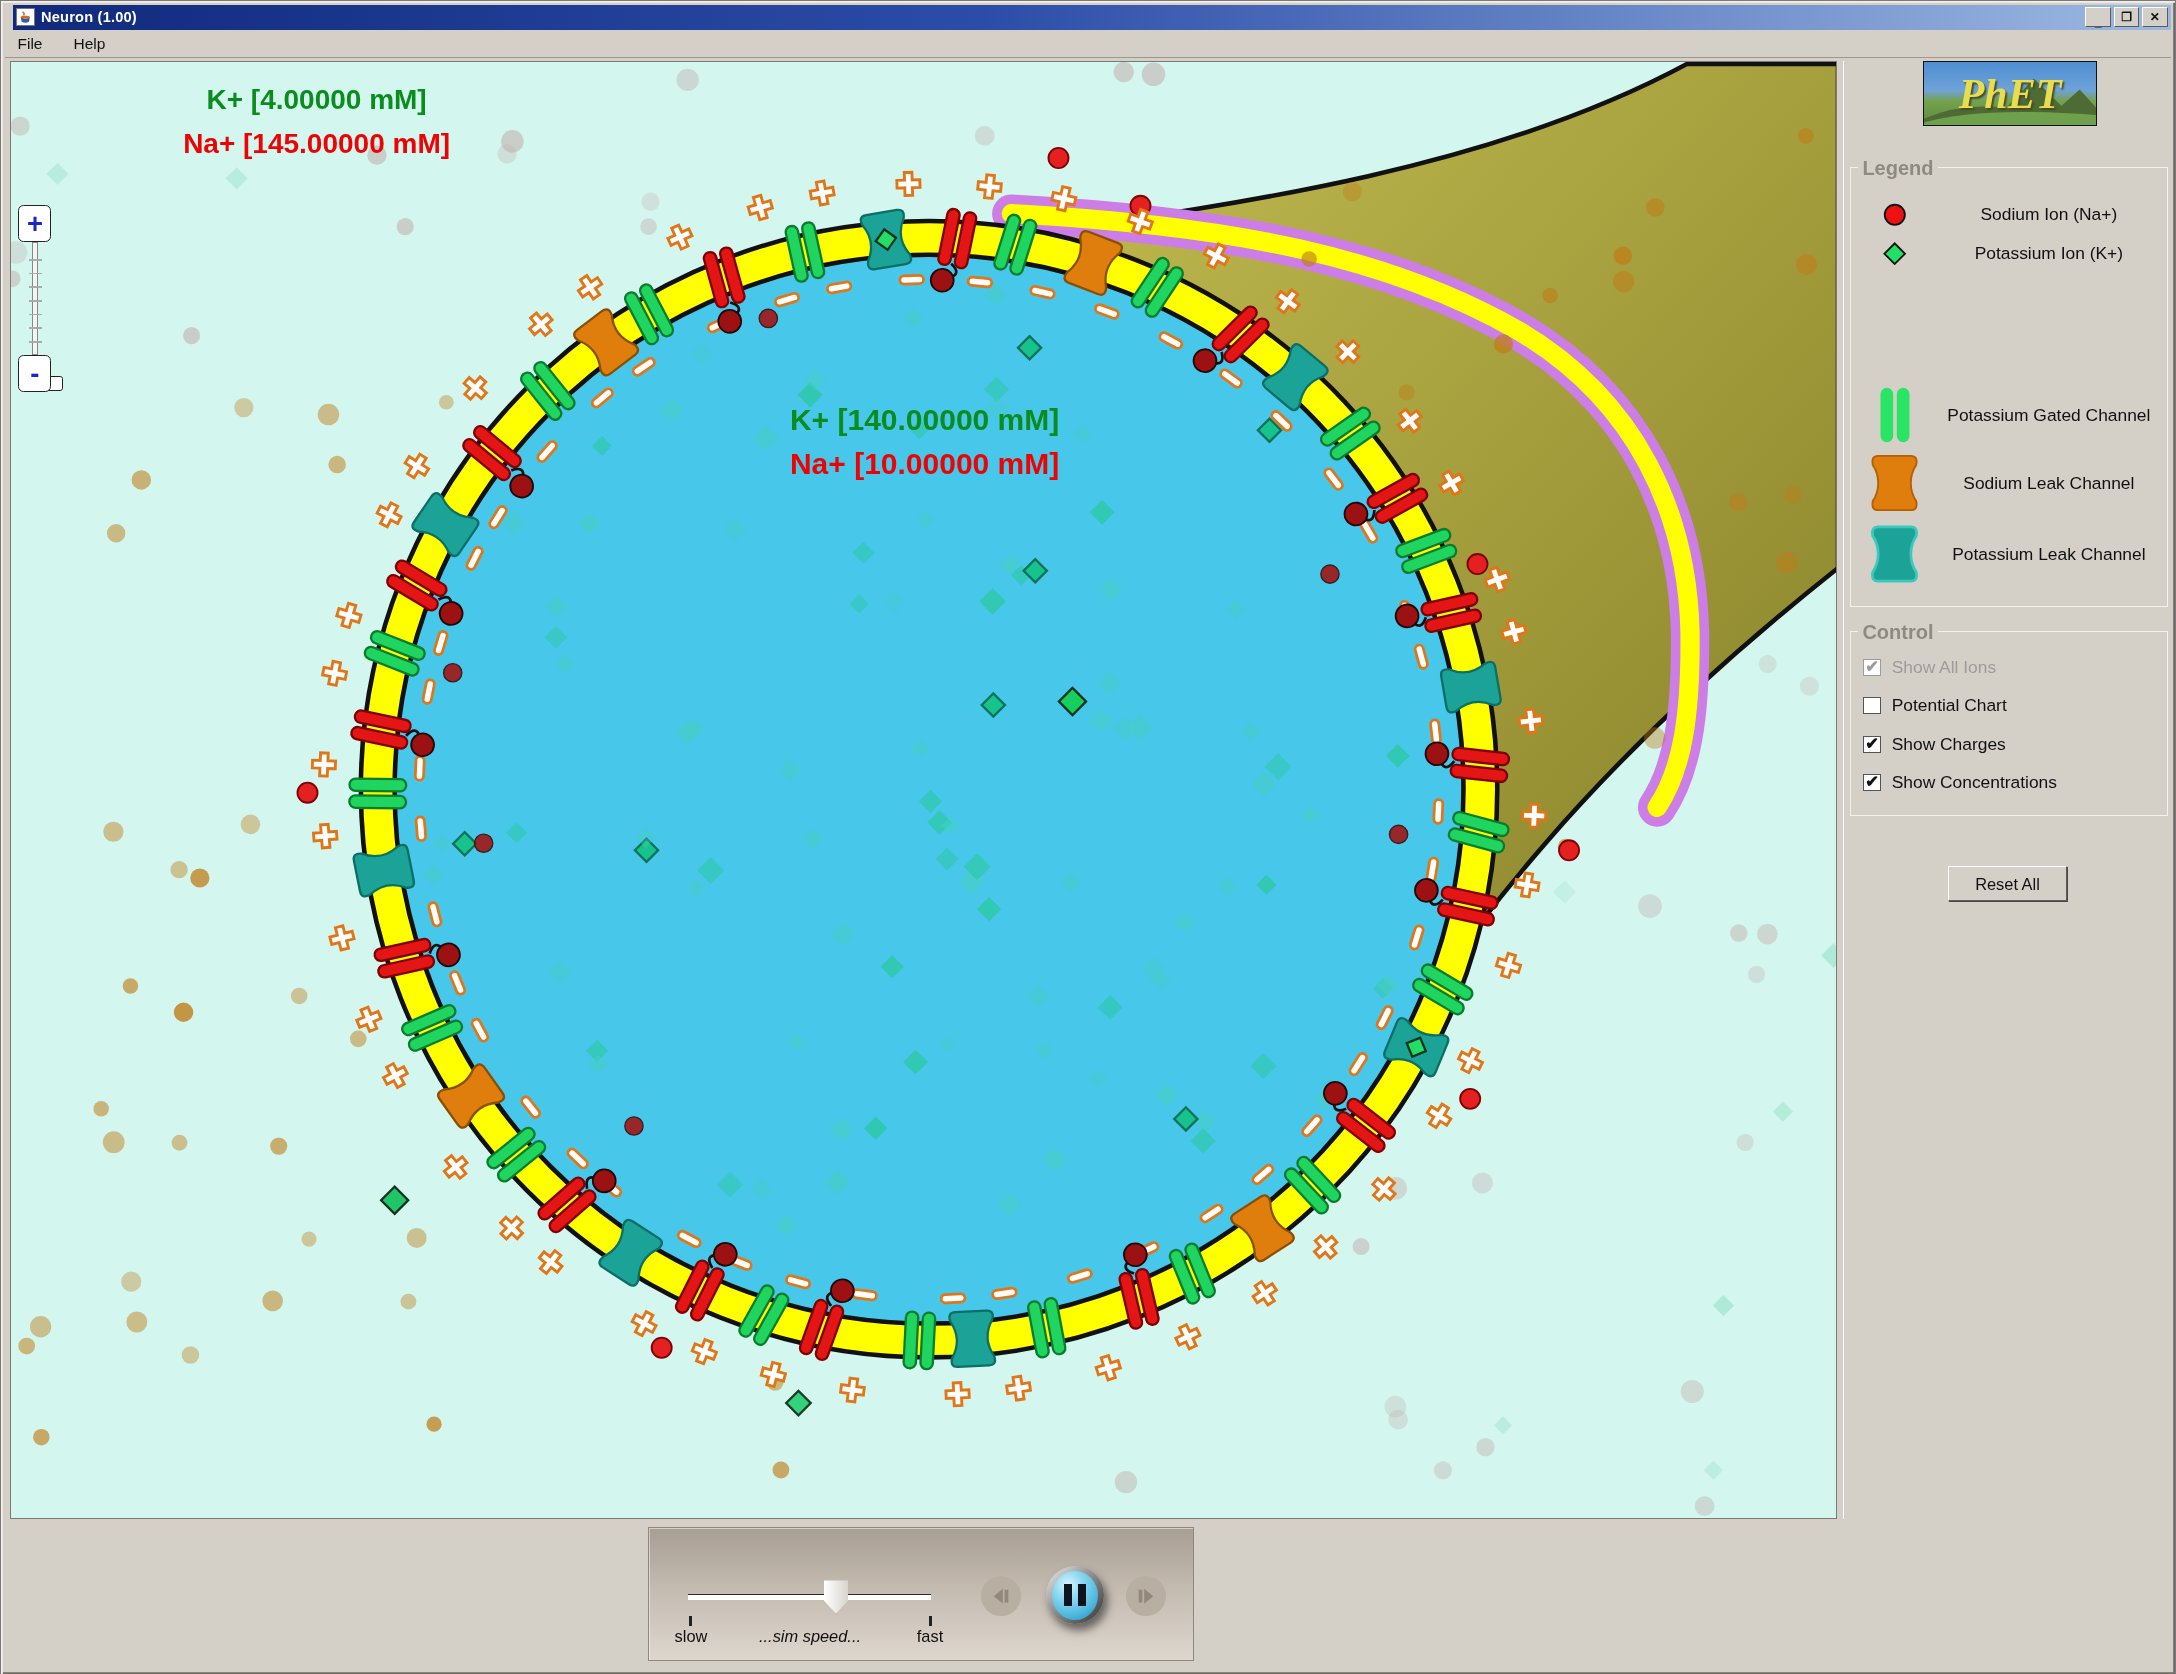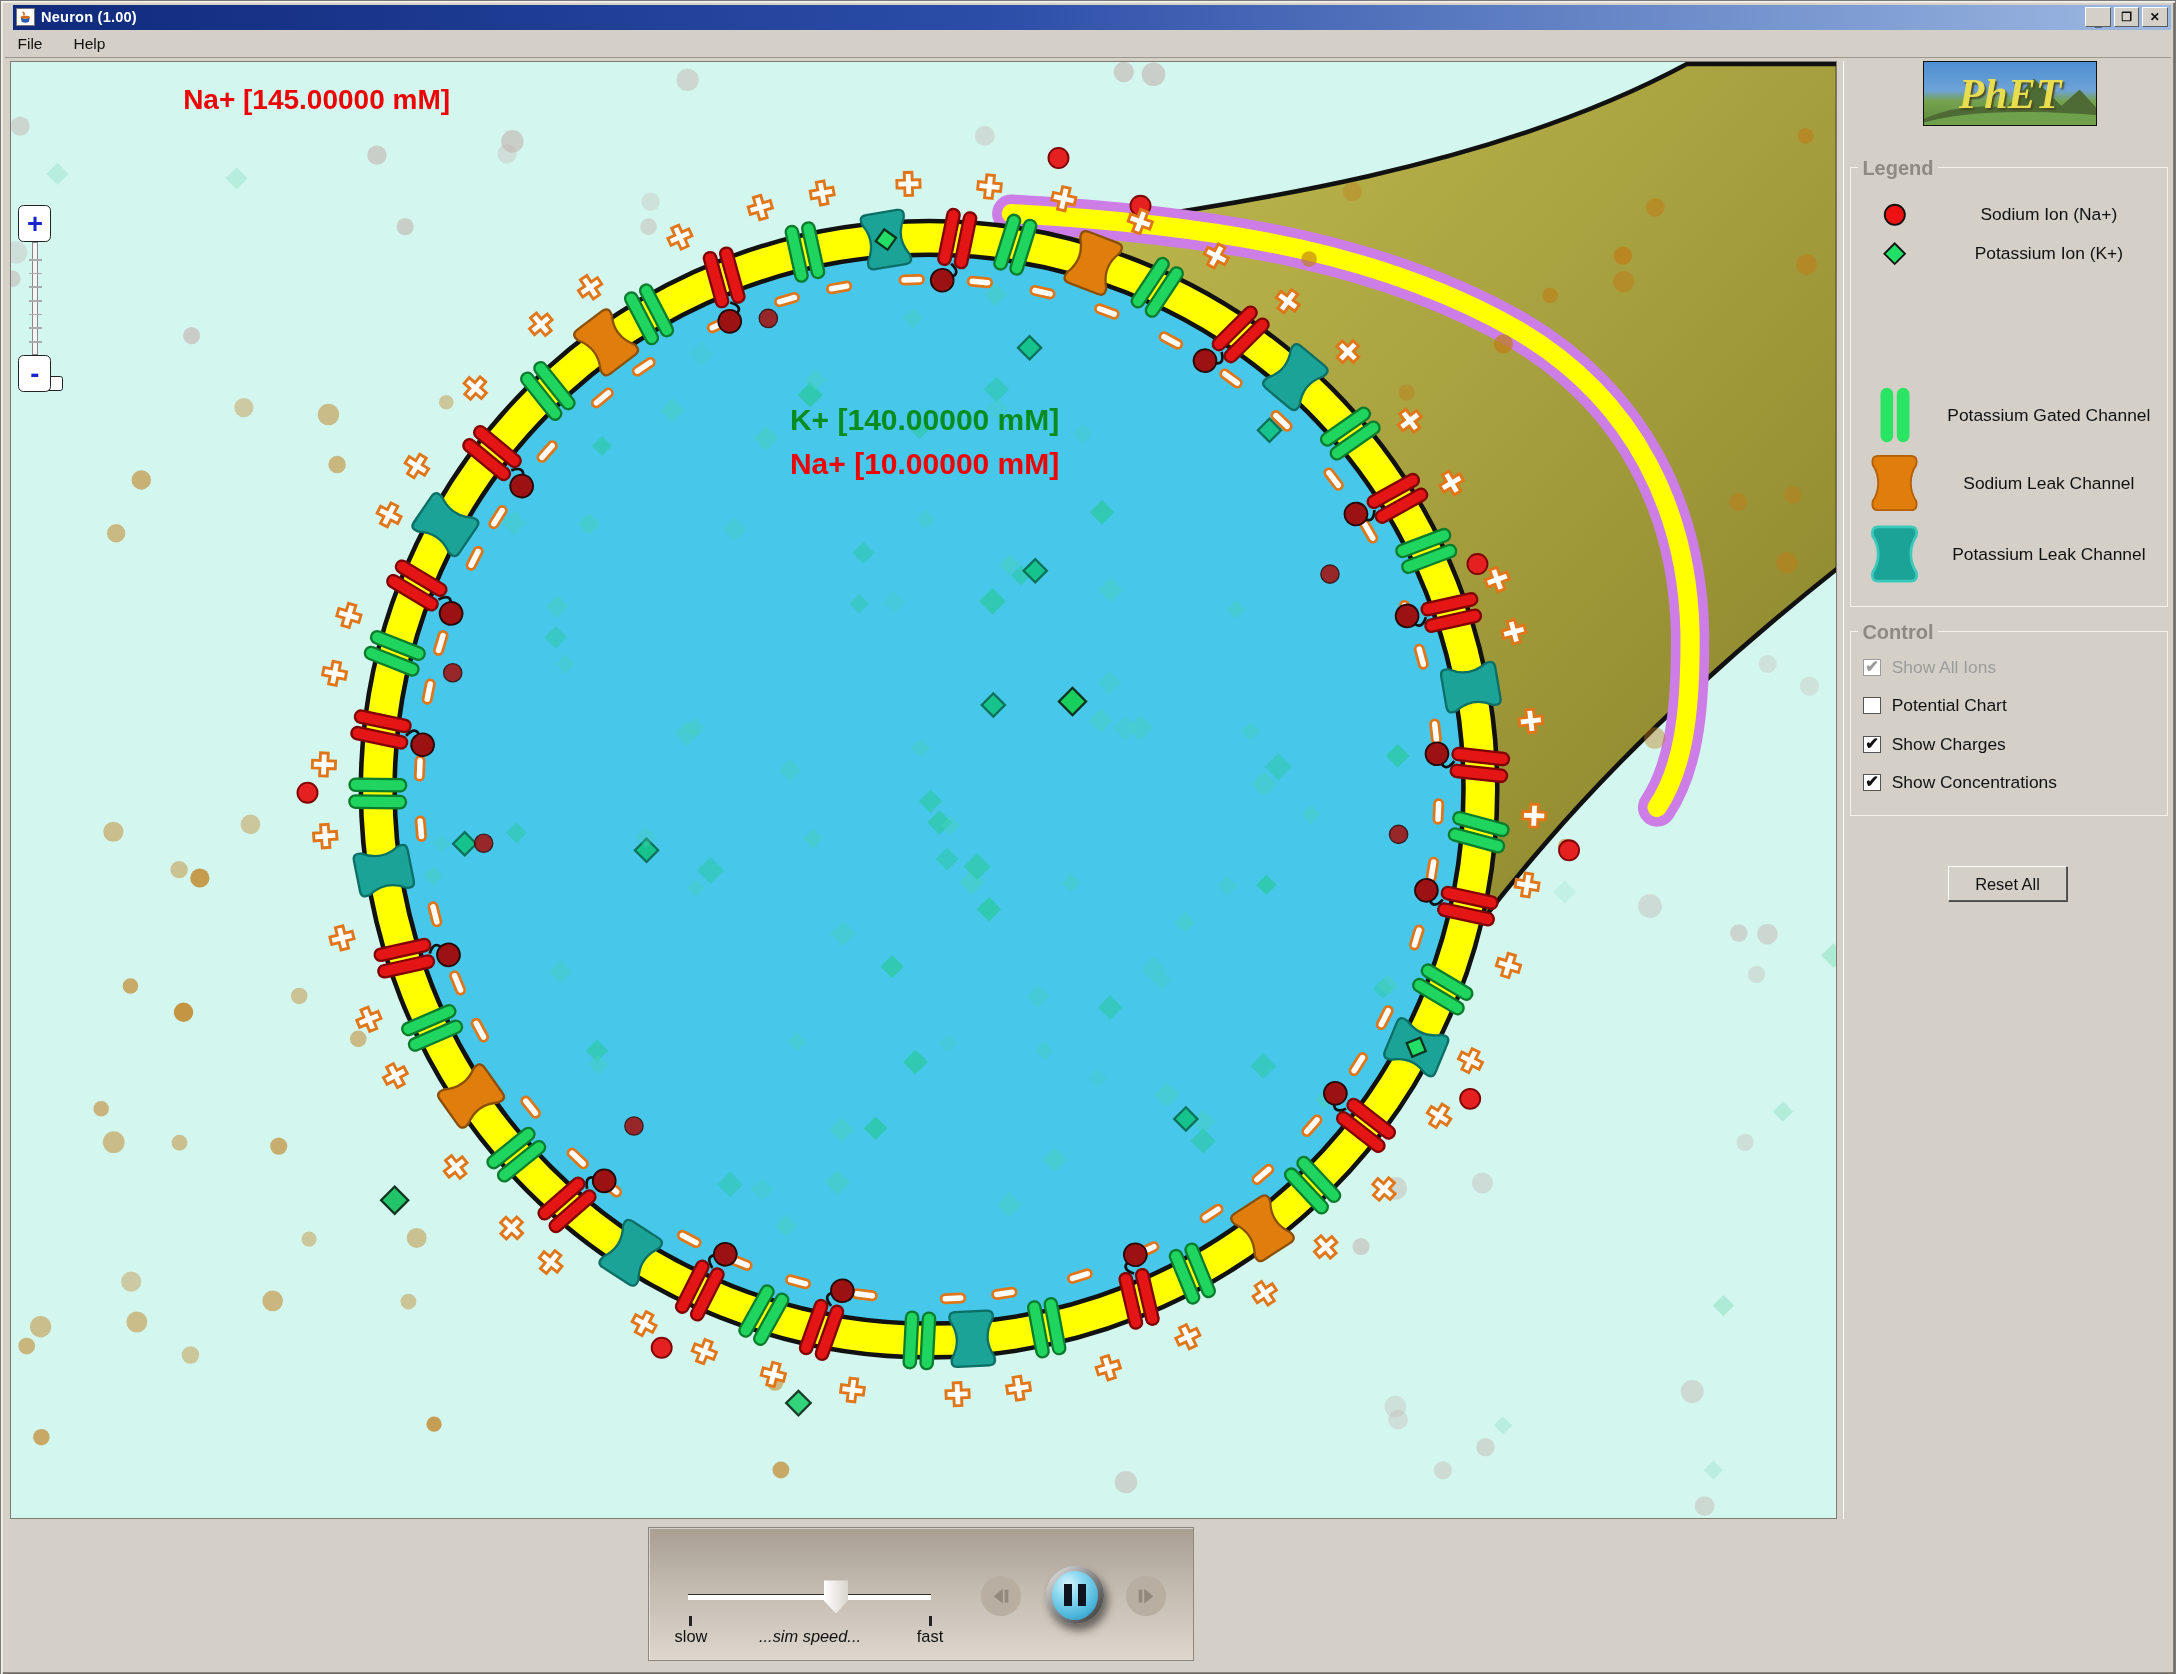--- a/index.html
+++ b/index.html
@@ -876,20 +876,21 @@
           <path d="M-17,-30 Q-26,-30 -23,-20 C-15,-7 -15,7 -23,20 Q-26,30 -17,30 L17,30 Q26,30 23,20 C15,7 15,-7 23,-20 Q26,-30 17,-30 Z" fill="#1aa396" stroke="#0c6e64" stroke-width="2.5"></path>
           <rect x="-8" y="-8" width="16" height="16" fill="#22dd66" stroke="#10321e" stroke-width="2.5" transform="rotate(45)"></rect>
         </g>
         <rect x="1151.5" y="689.5" width="21" height="21" fill="#18cf5e" opacity="1" transform="rotate(45 1162 700)" stroke="#10321e" stroke-width="2.5"></rect>
         <rect x="409.5" y="1235.5" width="21" height="21" fill="#22c46a" opacity="1" transform="rotate(45 420 1246)" stroke="#10321e" stroke-width="2.5"></rect>
         <rect x="852.5" y="1458.5" width="19" height="19" fill="#2bd276" opacity="0.95" transform="rotate(45 862 1468)" stroke="#10321e" stroke-width="2.5"></rect>
       </svg>
 
 
     <div class="conc conc-out">
+      <div class="k-green">K+ [4.00000 mM]</div>
       <div class="na-red">Na+ [145.00000 mM]</div>
     </div>
 
     <div class="conc conc-in">
       <div class="k-green">K+ [140.00000 mM]</div>
       <div class="na-red">Na+ [10.00000 mM]</div>
     </div>
 
     <div class="zoomctl">
       <button class="zoombtn">

